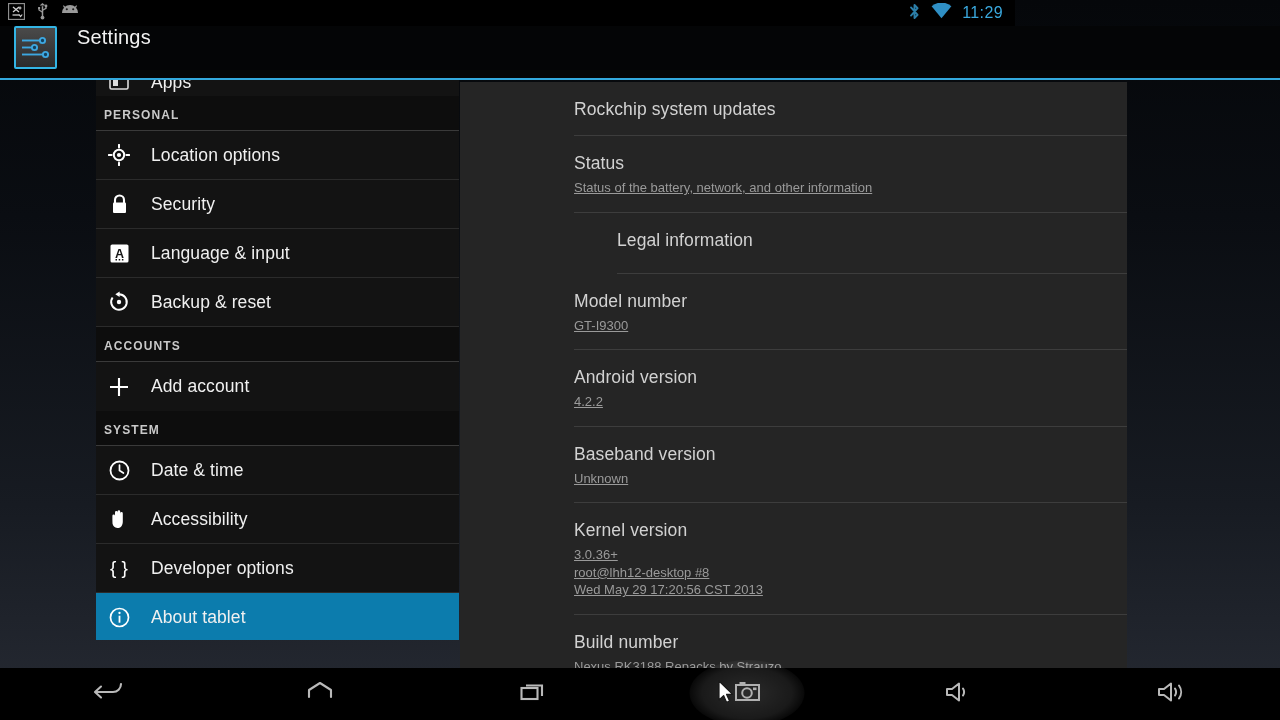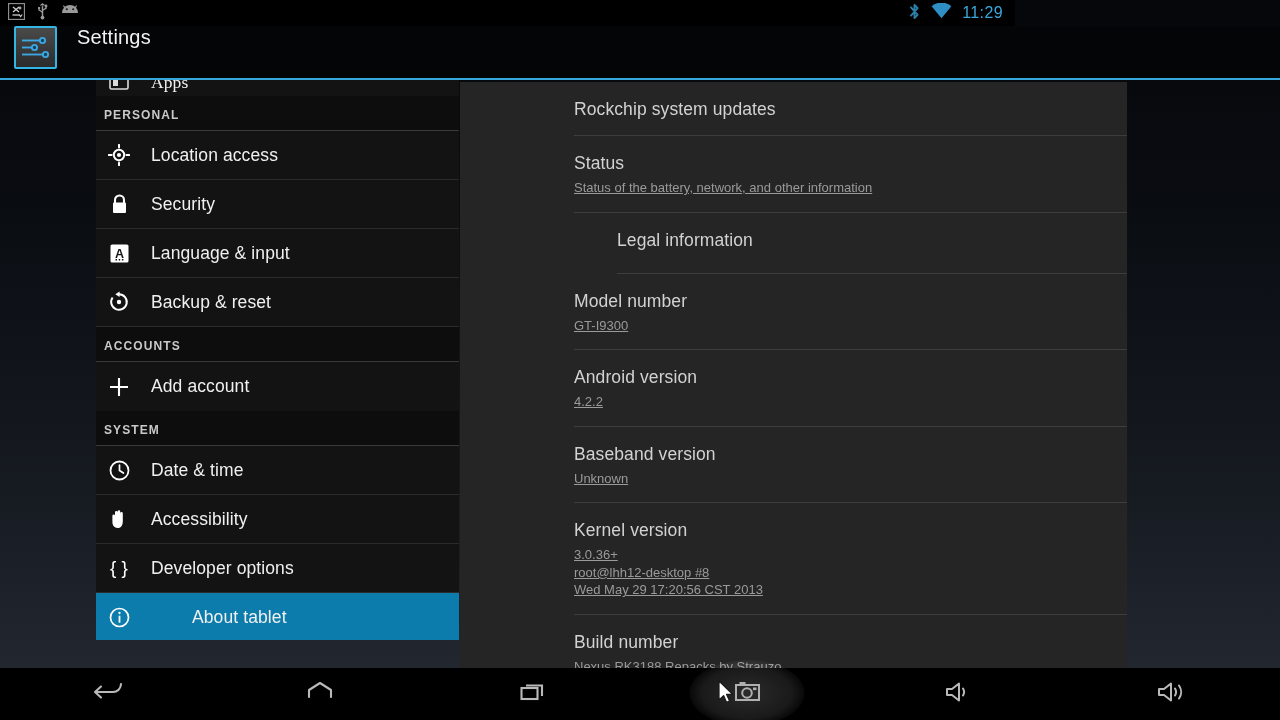--- a/index.html
+++ b/index.html
@@ -49,32 +49,32 @@
 
   
   #sidebar {
     position:absolute; left:96px; top:80px; width:363px; height:560px;
     overflow:hidden;
   }
   .s-partial {
     height:16px; overflow:hidden; position:relative;
     background:#0a0a0a;
   }
-  .s-partial .row { margin-top:-22px;font-family:Liberation Serif, serif; }
+  .s-partial .row { margin-top:-22px; }
   .s-header {
     color:#c9c9c9; font-size:12px; font-weight:bold; letter-spacing:1.1px;
     padding:12px 0 8px 8px; background:#0d0d0d;
   }
   .s-divider { height:1px; background:#3a3a3a; margin:0; }
   .s-item {
     display:flex; align-items:center; height:49px;
     background:#131313; padding-left:8px;
     border-bottom:1px solid #2b2b2b;
   }
-  .s-item.selected { background:#0c7cad; border-bottom-color:#0c7cad;gap:41px; }
+  .s-item.selected { background:#0c7cad; border-bottom-color:#0c7cad; }
   .s-item .ic {
     width:30px; height:30px; display:flex; align-items:center; justify-content:center;
     flex:0 0 30px; color:#fff;
   }
   .s-item .lbl {
     color:#f0f0f0; font-size:17.5px; margin-left:17px; letter-spacing:0.1px;
   }
   .s-group-top { background:#0d0d0d; }
 
   
@@ -200,21 +200,21 @@
           <circle cx="11" cy="11" r="5.2" fill="none" stroke="#fff" stroke-width="2"></circle>
           <circle cx="11" cy="11" r="2.1" fill="#fff"></circle>
           <g stroke="#fff" stroke-width="2" stroke-linecap="round">
             <path d="M11 0.8 V3.6"></path>
               <path d="M11 18.4 V21.2"></path>
             <path d="M0.8 11 H3.6"></path>
               <path d="M18.4 11 H21.2"></path>
           </g>
         </svg>
       </span>
-      <span class="lbl">Location access</span>
+      <span class="lbl">Location options</span>
     </div>
     <div class="s-item">
       <span class="ic">
         <svg width="19" height="22" viewBox="0 0 19 22">
           <path d="M5 10 V7 a4.5 4.5 0 0 1 9 0 v3" fill="none" stroke="#fff" stroke-width="2.1"></path>
           <rect x="3" y="9.6" width="13" height="10.4" rx="1.1" fill="#fff"></rect>
         </svg>
       </span>
       <span class="lbl">Security</span>
     </div>

